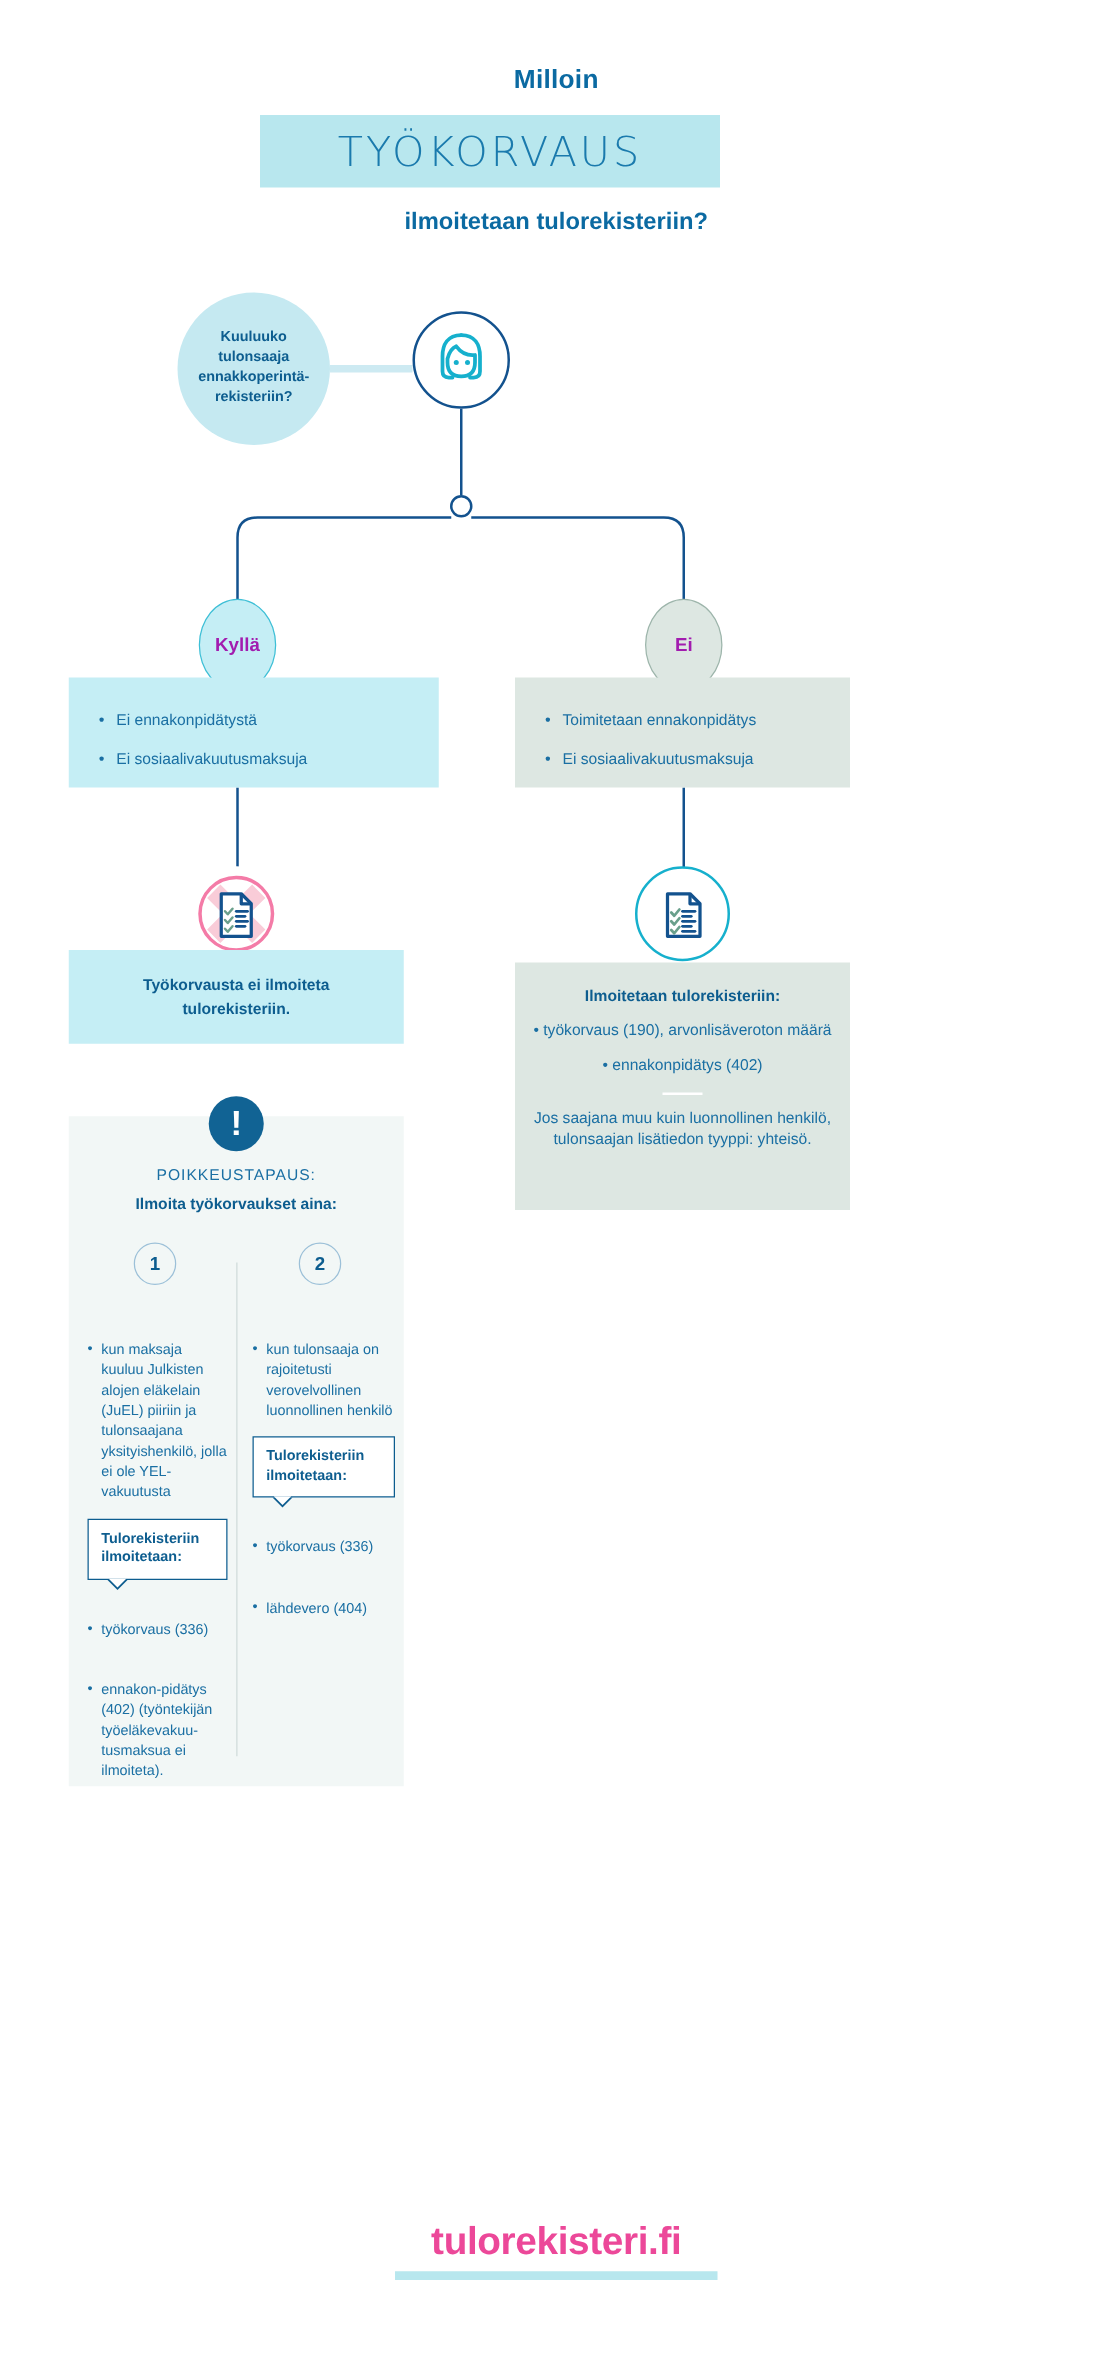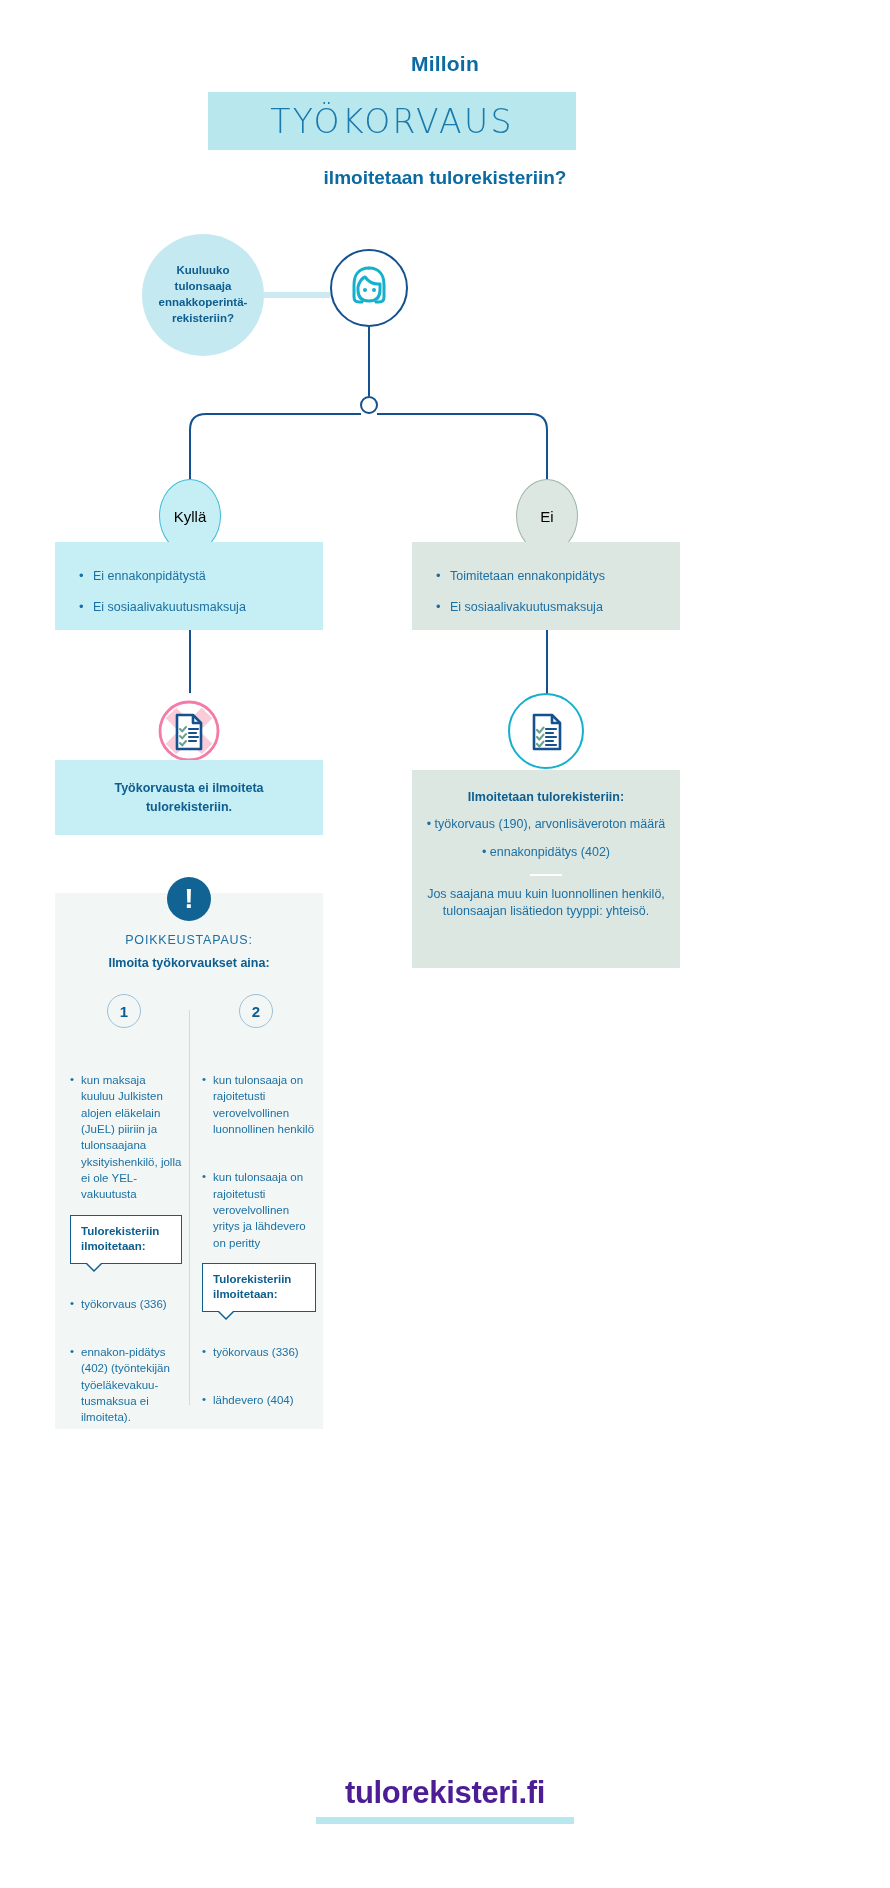--- a/index.html
+++ b/index.html
@@ -56,38 +56,38 @@
     position: absolute; left: 330px; top: 249px;
     width: 78px; height: 78px; border-radius: 50%;
     border: 2.3px solid #13528e; background: #fff;
     display: flex; align-items: center; justify-content: center;
   }
 
   
   .oval {
     position: absolute; width: 62px; height: 74px; border-radius: 50%;
     display: flex; align-items: center; justify-content: center;
-    font-size: 15px; font-weight: normal; color: #000000;
+    font-size: 15px; font-weight: bold; color: #a21caf;
   }
   .oval-yes { left: 159px; top: 479px; background: #c5eef5; border: 1.4px solid #3ebfd6; }
   .oval-no  { left: 516px; top: 479px; background: #dde7e2; border: 1.4px solid #9db5ab; }
 
   
   .info-box {
     position: absolute; padding: 26px 20px 20px 24px;
   }
   .info-box ul { list-style: none; }
   .info-box li {
     font-size: 12.5px; line-height: 1.35; margin-bottom: 14px;
     color: #1a6fa3; position: relative; padding-left: 14px;
   }
   .info-box li:before {
     content: "\2022"; position: absolute; left: 0; top: -1px; font-size: 13px;
   }
-  .box-yes { left: 55px; top: 542px; width: 268px; height: 88px; background: #c5eef5; }
+  .box-yes { left: 55px; top: 542px; width: 296px; height: 88px; background: #c5eef5; }
   .box-no  { left: 412px; top: 542px; width: 268px; height: 88px; background: #dde7e2; }
 
   
   .doc-icon-wrap {
     position: absolute; width: 76px; height: 76px; border-radius: 50%;
     background: #fff; display: flex; align-items: center; justify-content: center;
   }
   .doc-no  { left: 151px; top: 693px; }
   .doc-yes { left: 508px; top: 693px; border: 2.6px solid #16b0cd; }
 
@@ -165,21 +165,21 @@
     width: 0; height: 0;
     border-left: 8px solid transparent; border-right: 8px solid transparent;
     border-top: 8px solid #0d5d8f;
   }
 
   
   .footer {
     position: absolute; top: 1775px; left: 0; width: 890px; text-align: center;
   }
   .footer .brand {
-    font-size: 31px; font-weight: bold; color: #4c1d95; letter-spacing: -.3px;
+    font-size: 31px; font-weight: bold; color: #ec4899; letter-spacing: -.3px;
   }
   .footer .rule {
     width: 258px; height: 7px; background: #b8e7ee; margin: 6px auto 0;
   }
 </style>
 </head>
 <body>
 
 <div class="page">
 
@@ -301,21 +301,20 @@
 
   <div class="col col-1">
     <div class="li">kun maksaja kuuluu Julkisten alojen eläkelain (JuEL) piiriin ja tulonsaajana yksityishenkilö, jolla ei ole YEL-vakuutusta</div>
     <div class="callout">Tulorekisteriin ilmoitetaan:</div>
     <div class="li">työkorvaus (336)</div>
     <div class="li">ennakon-pidätys (402) (työntekijän työeläkevakuu-tusmaksua ei ilmoiteta).</div>
   </div>
 
   <div class="col col-2">
     <div class="li">kun tulonsaaja on rajoitetusti verovelvollinen luonnollinen henkilö</div>
-    <div class="li">kun tulonsaaja on rajoitetusti verovelvollinen yritys ja lähdevero on peritty</div>
     <div class="callout">Tulorekisteriin ilmoitetaan:</div>
     <div class="li">työkorvaus (336)</div>
     <div class="li">lähdevero (404)</div>
   </div>
 
   <div class="footer">
     <div class="brand">tulorekisteri.fi</div>
     <div class="rule"></div>
   </div>
 

